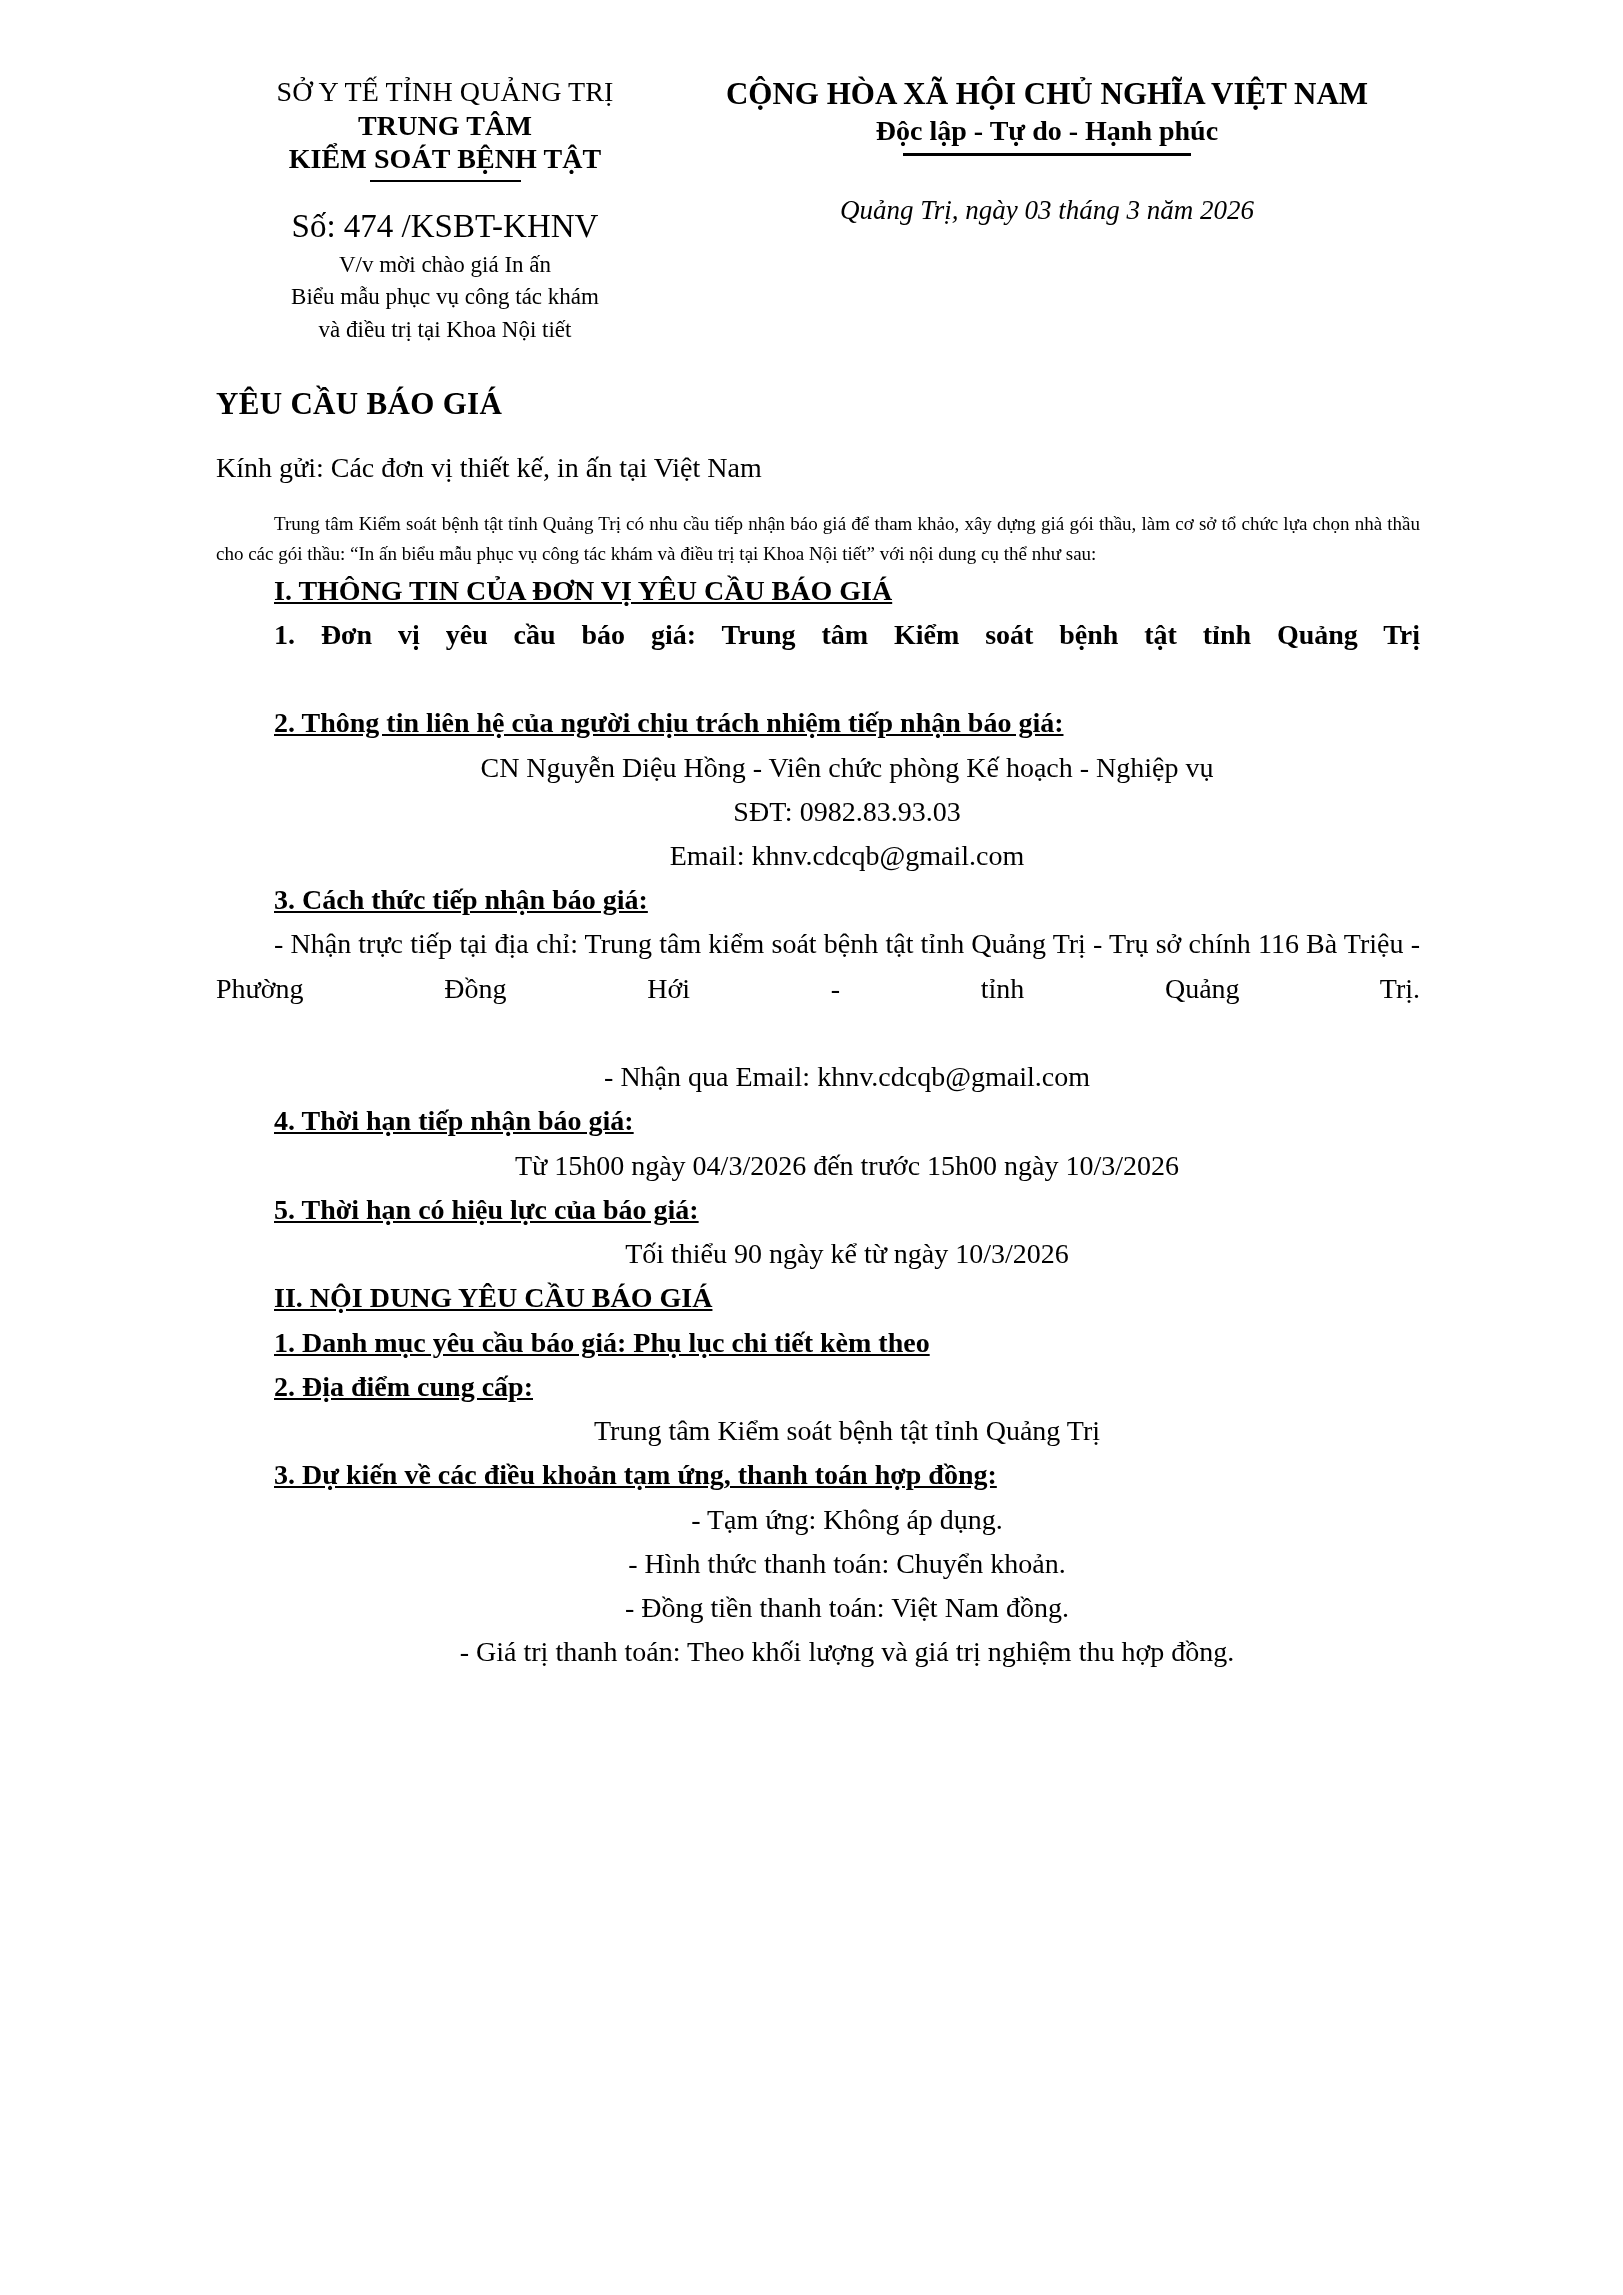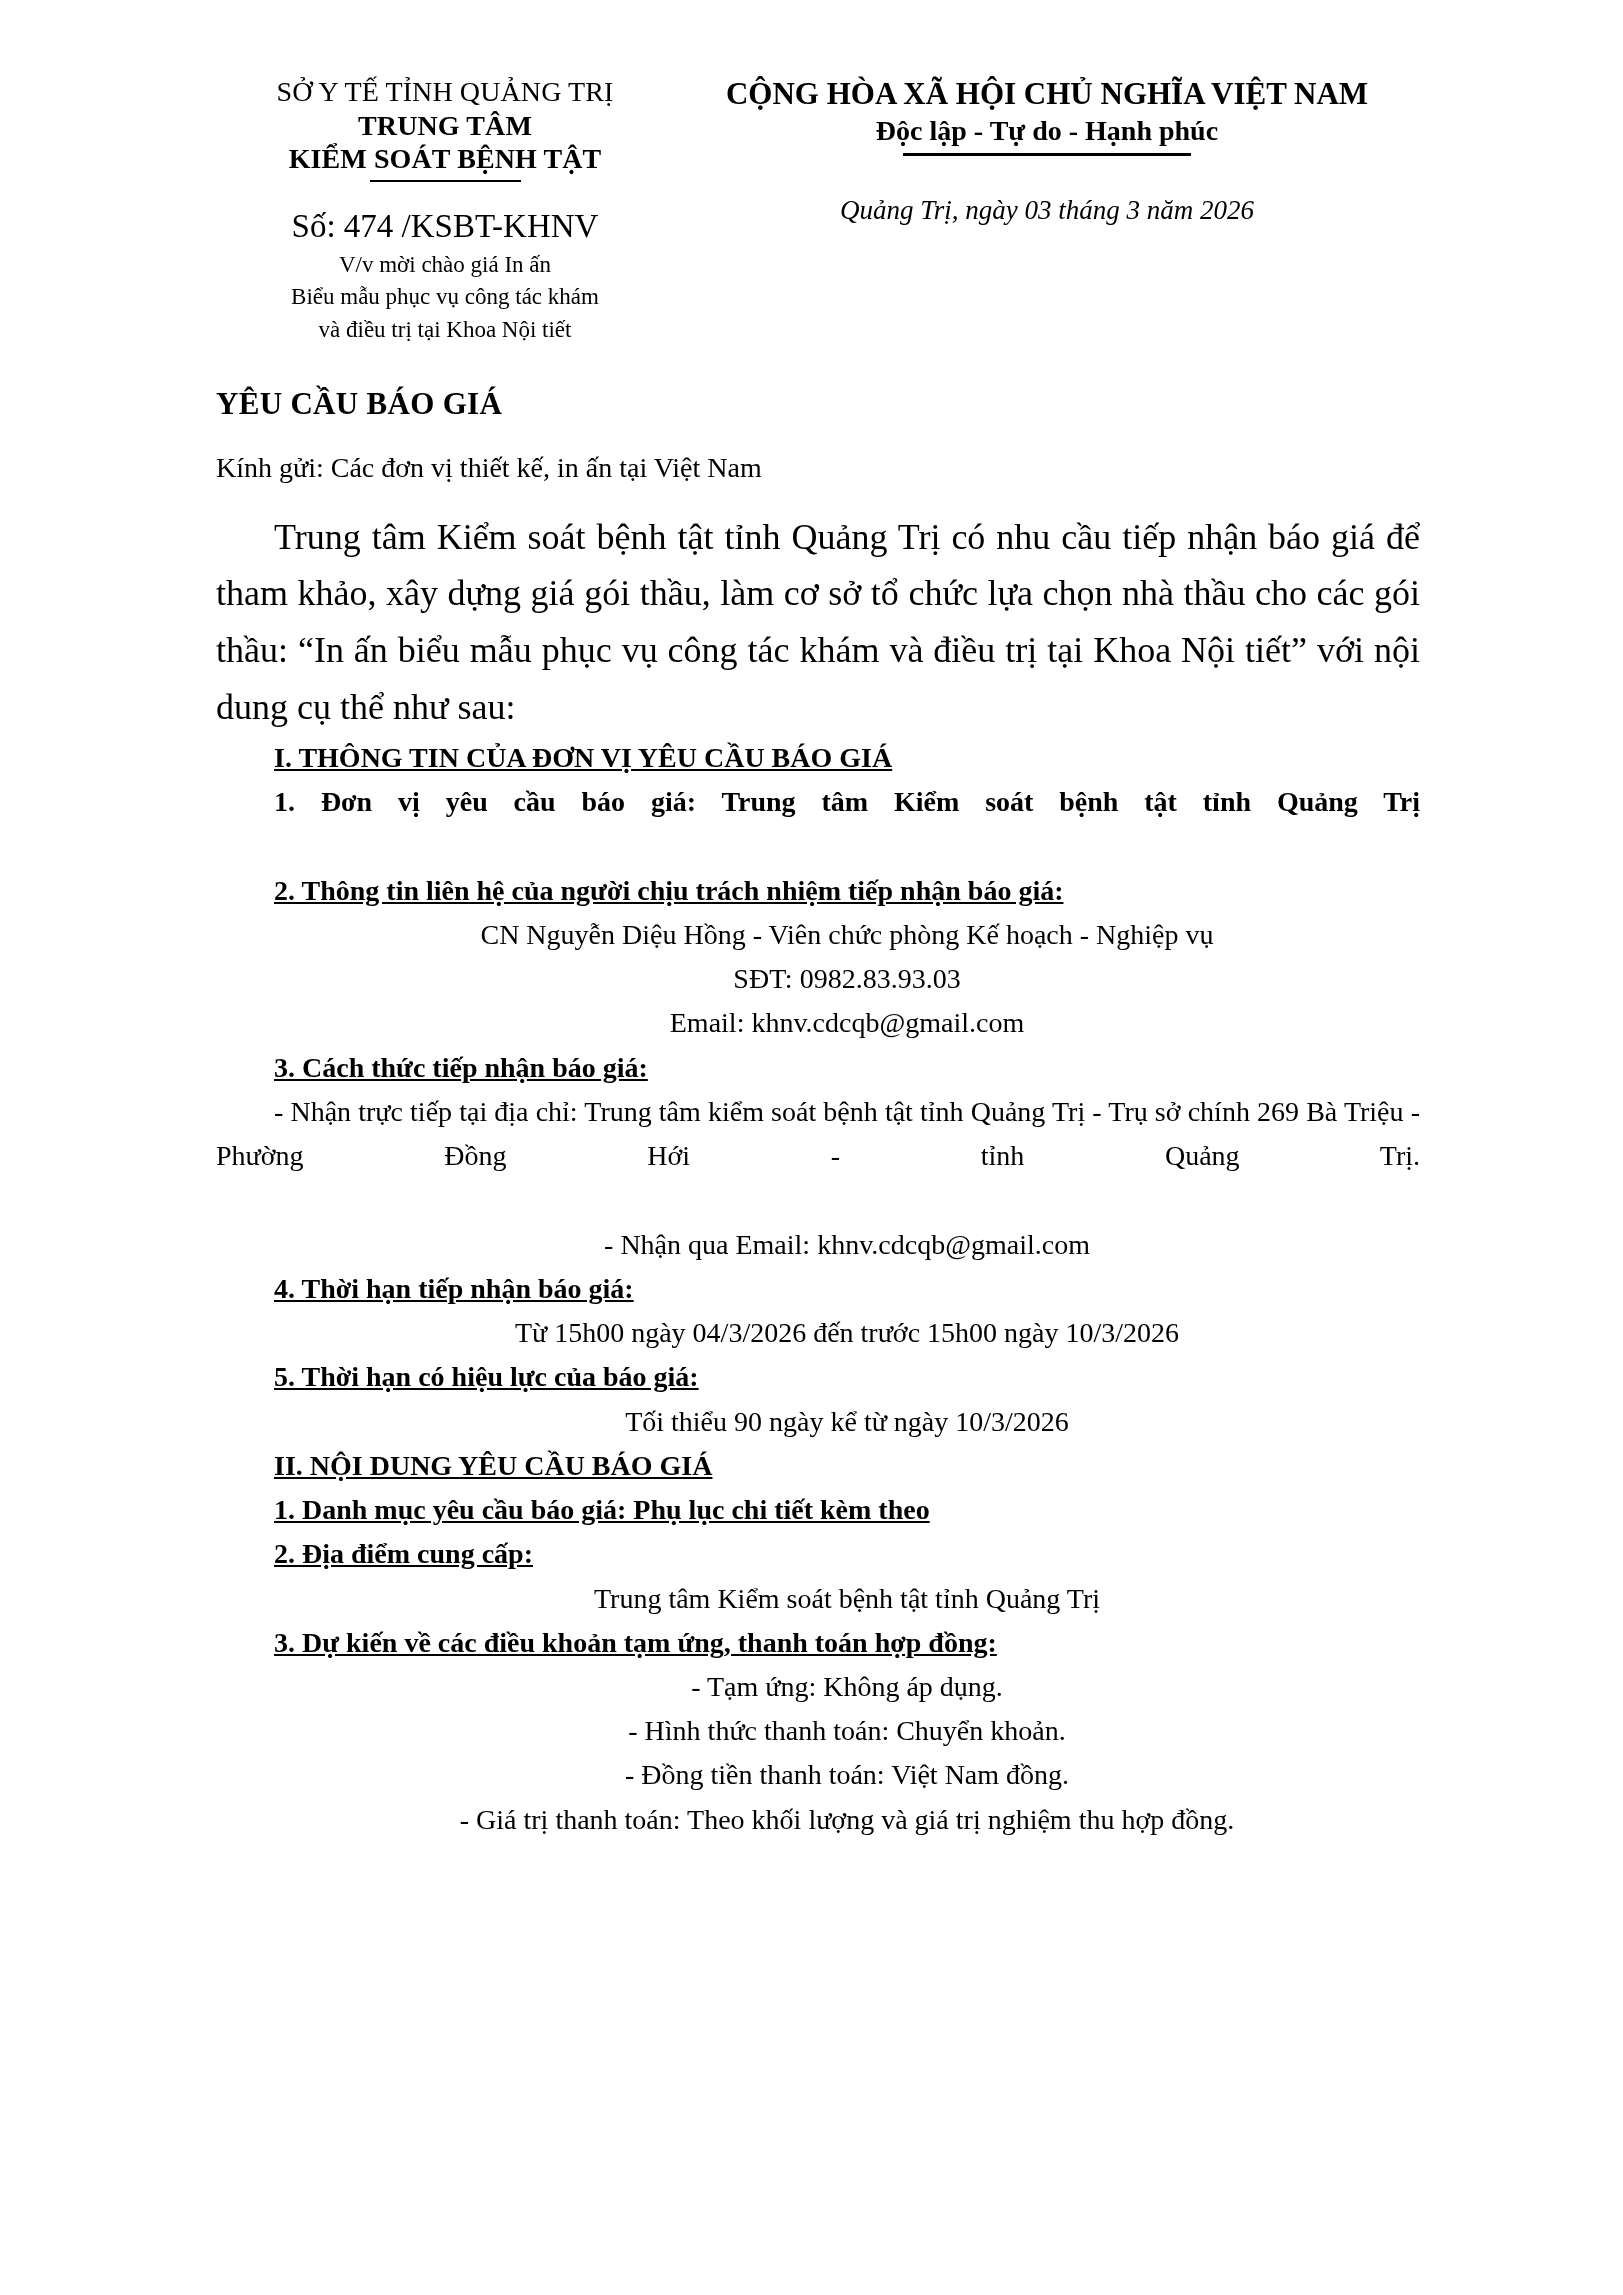--- a/index.html
+++ b/index.html
@@ -100,21 +100,21 @@
   }
   .recipient {
     text-align: left;
     font-size: 28px;
     margin-top: 30px;
   }
 
   
   .body-block { margin-top: 25px; }
   p.para {
-    font-size: 36px;
+    font-size: 19px;
     line-height: 1.58;
     margin: 0;
     text-align: justify;
     text-indent: 58px;
     text-justify: inter-word;
   }
   .line {
     font-size: 28px;
     line-height: 1.58;
     margin: 0;
@@ -179,21 +179,21 @@
       <div class="heading">I. THÔNG TIN CỦA ĐƠN VỊ YÊU CẦU BÁO GIÁ</div>
 
       <div class="line b indent just">1. Đơn vị yêu cầu báo giá: Trung tâm Kiểm soát bệnh tật tỉnh Quảng Trị</div>
 
       <div class="heading">2. Thông tin liên hệ của người chịu trách nhiệm tiếp nhận báo giá:</div>
       <div class="line indent">CN Nguyễn Diệu Hồng - Viên chức phòng Kế hoạch - Nghiệp vụ</div>
       <div class="line indent">SĐT: 0982.83.93.03</div>
       <div class="line indent">Email: khnv.cdcqb@gmail.com</div>
 
       <div class="heading">3. Cách thức tiếp nhận báo giá:</div>
-      <div class="line indent just">- Nhận trực tiếp tại địa chỉ: Trung tâm kiểm soát bệnh tật tỉnh Quảng Trị - Trụ sở chính 269 Bà Triệu - Phường Đồng Hới - tỉnh Quảng Trị.</div>
+      <div class="line indent just">- Nhận trực tiếp tại địa chỉ: Trung tâm kiểm soát bệnh tật tỉnh Quảng Trị - Trụ sở chính 116 Bà Triệu - Phường Đồng Hới - tỉnh Quảng Trị.</div>
       <div class="line indent">- Nhận qua Email: khnv.cdcqb@gmail.com</div>
 
       <div class="heading">4. Thời hạn tiếp nhận báo giá:</div>
       <div class="line indent">Từ 15h00 ngày 04/3/2026 đến trước 15h00 ngày 10/3/2026</div>
 
       <div class="heading">5. Thời hạn có hiệu lực của báo giá:</div>
       <div class="line indent">Tối thiểu 90 ngày kể từ ngày 10/3/2026</div>
 
       <div class="heading">II. NỘI DUNG YÊU CẦU BÁO GIÁ</div>
 

